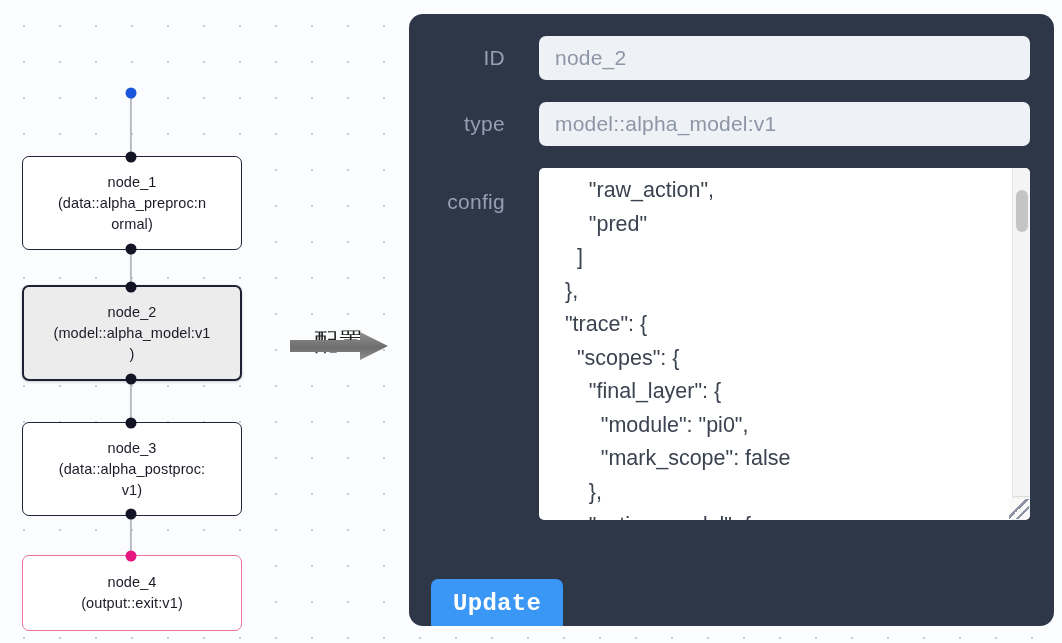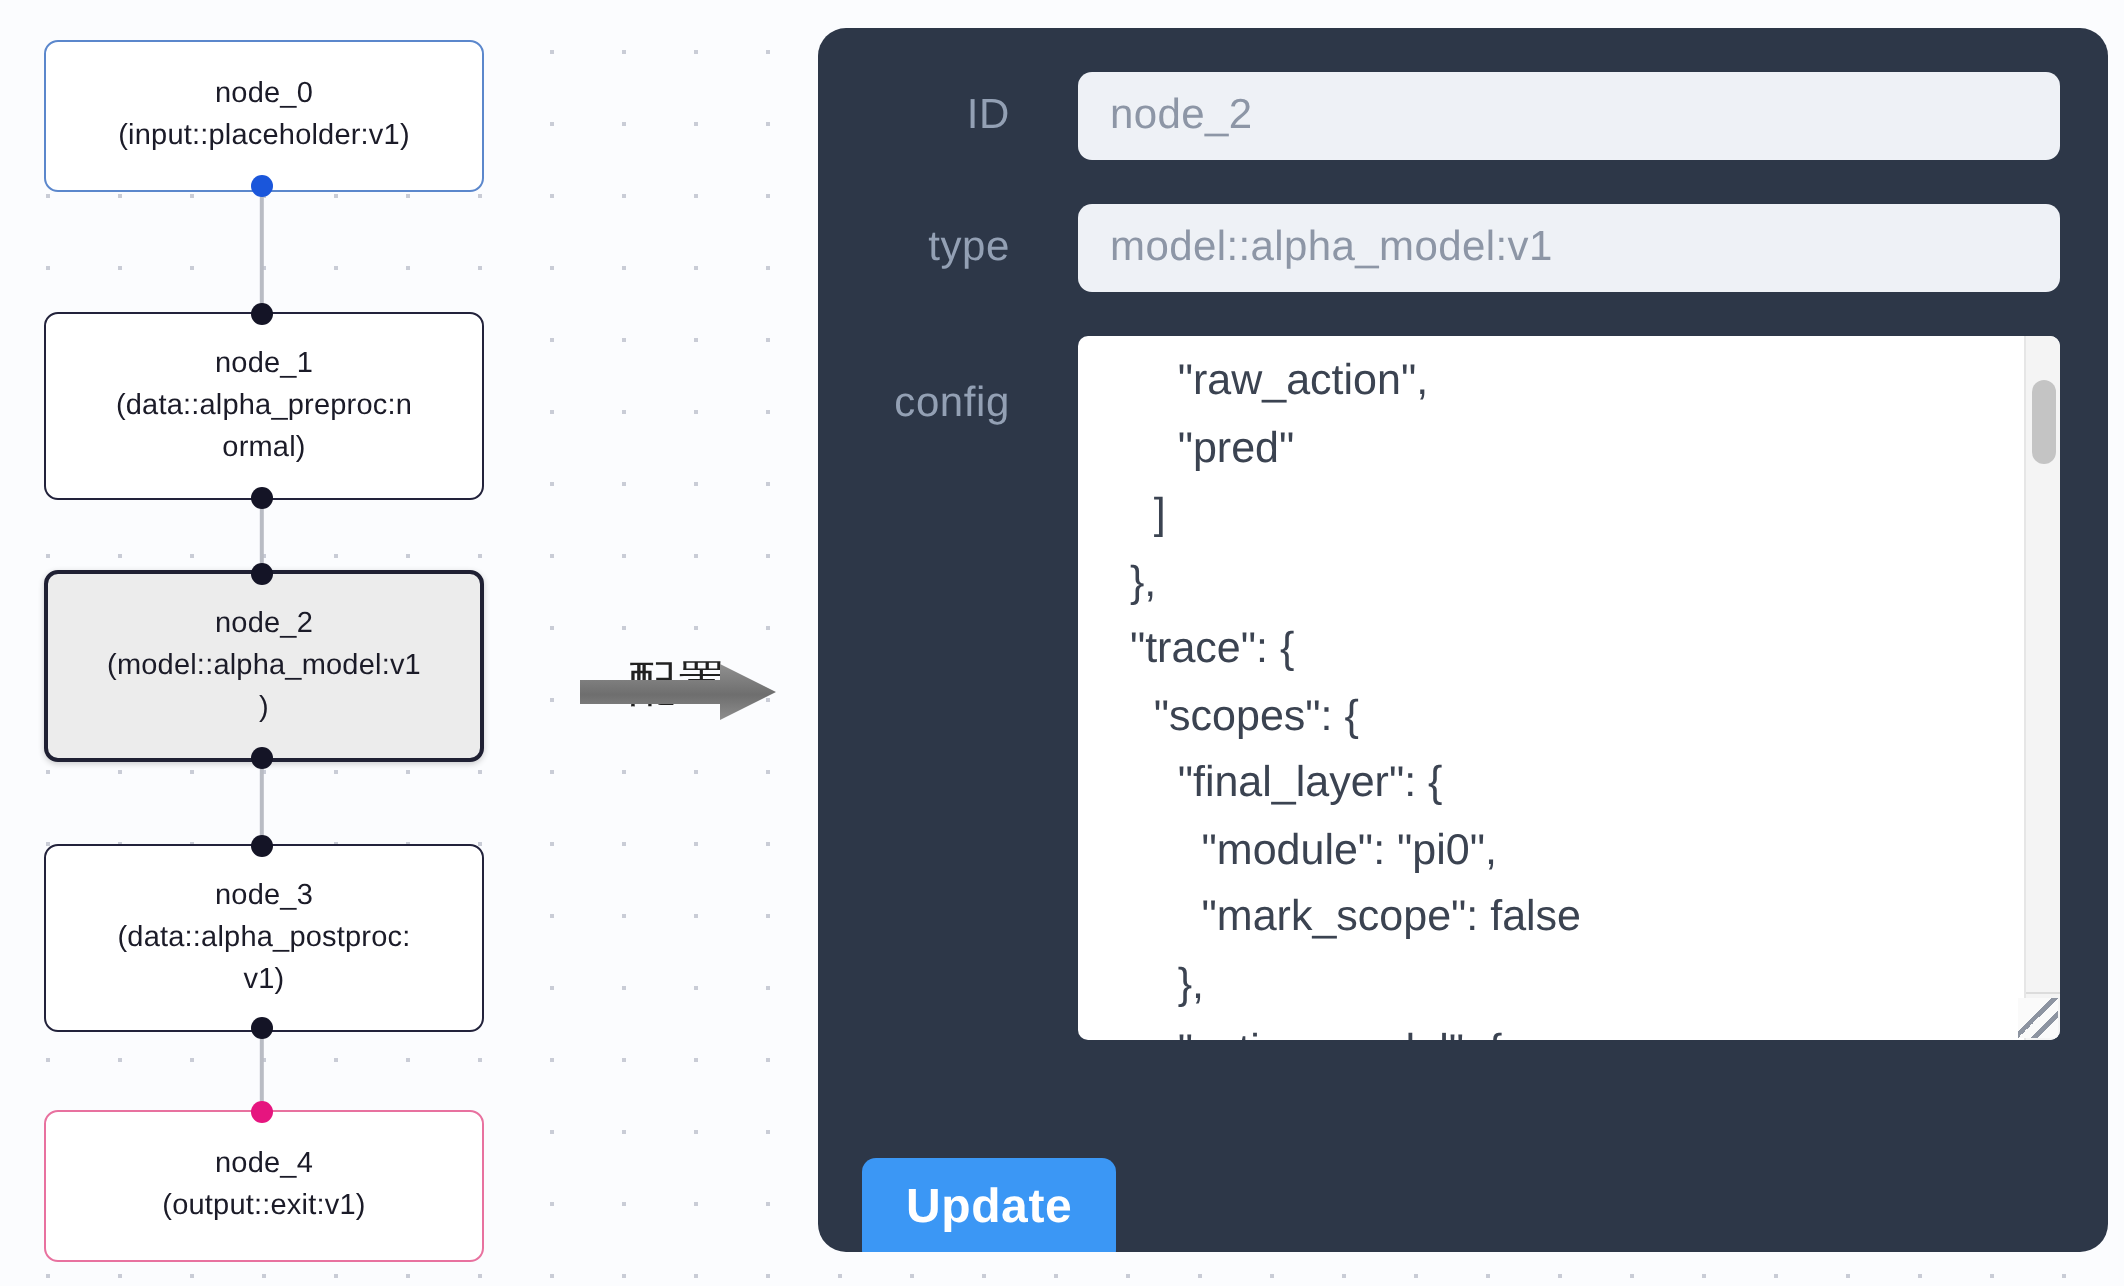--- a/index.html
+++ b/index.html
@@ -222,43 +222,39 @@
   }
 
   #update-button {
     position: absolute;
     left: 22px; top: 565px;
     padding: 11px 22px 14px 22px;
     border: none;
     border-radius: 7px;
     background: #3b97f5;
     color: #ffffff;
-    font-family: Liberation Sans, sans-serif;
+    font-family: Liberation Mono, monospace;
     font-size: 24px;
     font-weight: bold;
     letter-spacing: .3px;
     cursor: pointer;
   }
 </style>
 </head>
 <body>
 
 <div id="app">
 
   <div id="graph-canvas">
 
     <div class="edge" id="edge-0"></div>
     <div class="edge" id="edge-1"></div>
     <div class="edge" id="edge-2"></div>
     <div class="edge" id="edge-3"></div>
 
-    <div class="node input" id="node-0">
-      <span class="nline">node_0</span>
-      <span class="nline">(input::placeholder:v1)</span>
-    </div>
 
     <div class="node plain" id="node-1">
       <span class="nline">node_1</span>
       <span class="nline">(data::alpha_preproc:n</span>
       <span class="nline">ormal)</span>
     </div>
 
     <div class="node selected" id="node-2">
       <span class="nline">node_2</span>
       <span class="nline">(model::alpha_model:v1</span>

